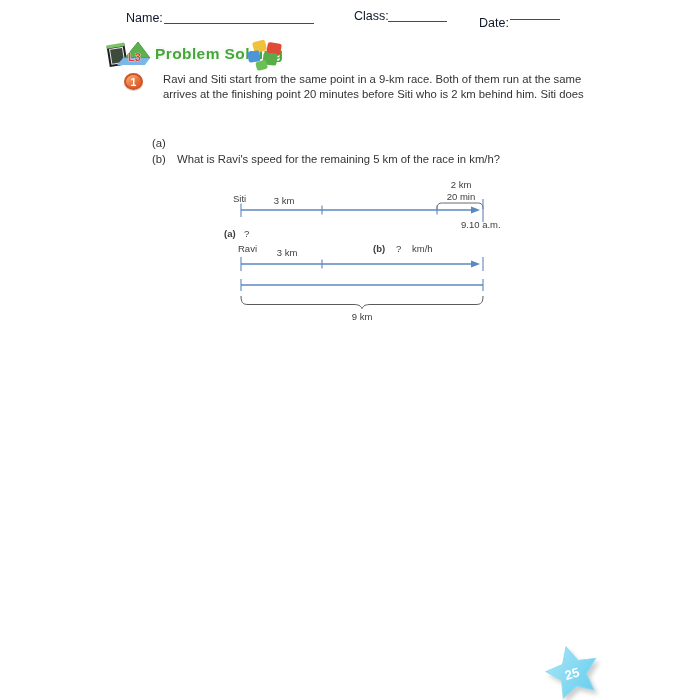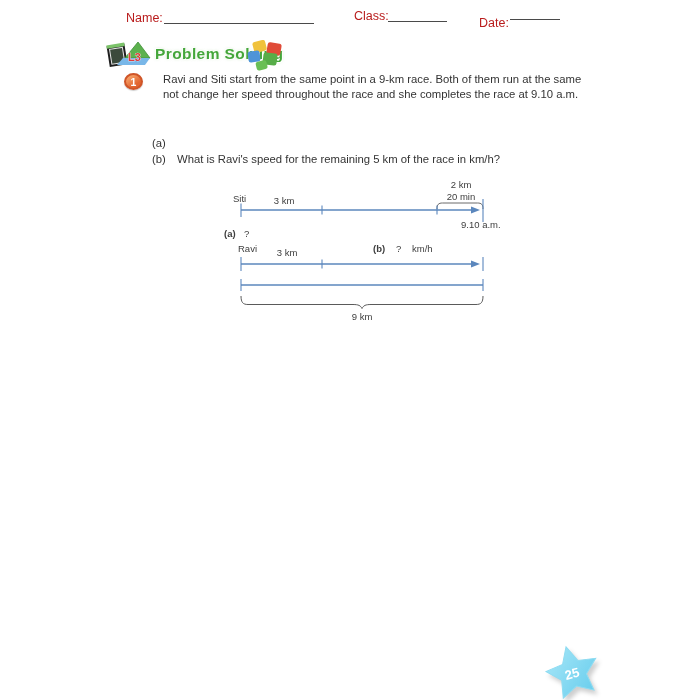--- a/index.html
+++ b/index.html
@@ -1,21 +1,21 @@
 <!DOCTYPE html>
 <html><head>
 <meta charset="utf-8">
 <style>
   * { margin:0; padding:0; box-sizing:border-box; }
   html,body { width:700px; height:700px; background:#ffffff; }
   body { font-family:"Liberation Sans", sans-serif; color:#3d3d3d; position:relative; overflow:hidden; }
   .abs { position:absolute; }
 
   
-  .field-label { font-size:12.5px; color:#b91c1c; white-space:nowrap;text-align:center; }
+  .field-label { font-size:12.5px; color:#0f172a; white-space:nowrap;text-align:center; }
   .fill-line { border-bottom:1.3px solid #4a4a4a; height:1px; }
 
   
   .section-title { font-size:15.5px; font-weight:bold; letter-spacing:0.4px;
     color:#44a63a; white-space:nowrap;
     text-shadow:1px 1px 0 rgba(255,255,255,.95), -1px -1px 0 rgba(255,255,255,.85), 0 0 3px rgba(140,200,120,.55); }
 
   
   .q-badge { width:19px; height:17px; border-radius:50%;
     background:linear-gradient(145deg,#f6a269 15%,#e2652f 70%);
@@ -73,21 +73,21 @@
     <rect x="22" y="3" width="14" height="12" rx="2.5" fill="#e04b38" transform="rotate(10 29 9)"></rect>
     <rect x="3" y="11" width="12" height="11" rx="2.5" fill="#4e94d8" transform="rotate(-8 9 16)"></rect>
     <rect x="18" y="13" width="14" height="12" rx="2.5" fill="#57ad48" transform="rotate(7 25 19)"></rect>
     <rect x="11" y="21" width="11" height="9" rx="2.5" fill="#6abf55" transform="rotate(-13 16 25)"></rect>
   </svg>
 
   <div class="q-badge abs" style="left:124px;top:73px;">1</div>
 
   <div class="abs" style="left:151px;top:72px;">
     <div class="q-line">Ravi and Siti start from the same point in a 9-km race. Both of them run at the same</div>
-    <div class="q-line">not change her speed throughout the race and she completes the race at 9.10 a.m.</div>
+    <div class="q-line">arrives at the finishing point 20 minutes before Siti who is 2 km behind him. Siti does</div>
   </div>
 
   <div class="abs" style="left:152px;top:136px;">
     <div class="q-part">
       <span class="plabel">(a)</span>
     </div>
     <div class="q-part">
       <span class="plabel">(b)</span>
       <span>What is Ravi's speed for the remaining 5 km of the race in km/h?</span>
     </div>

